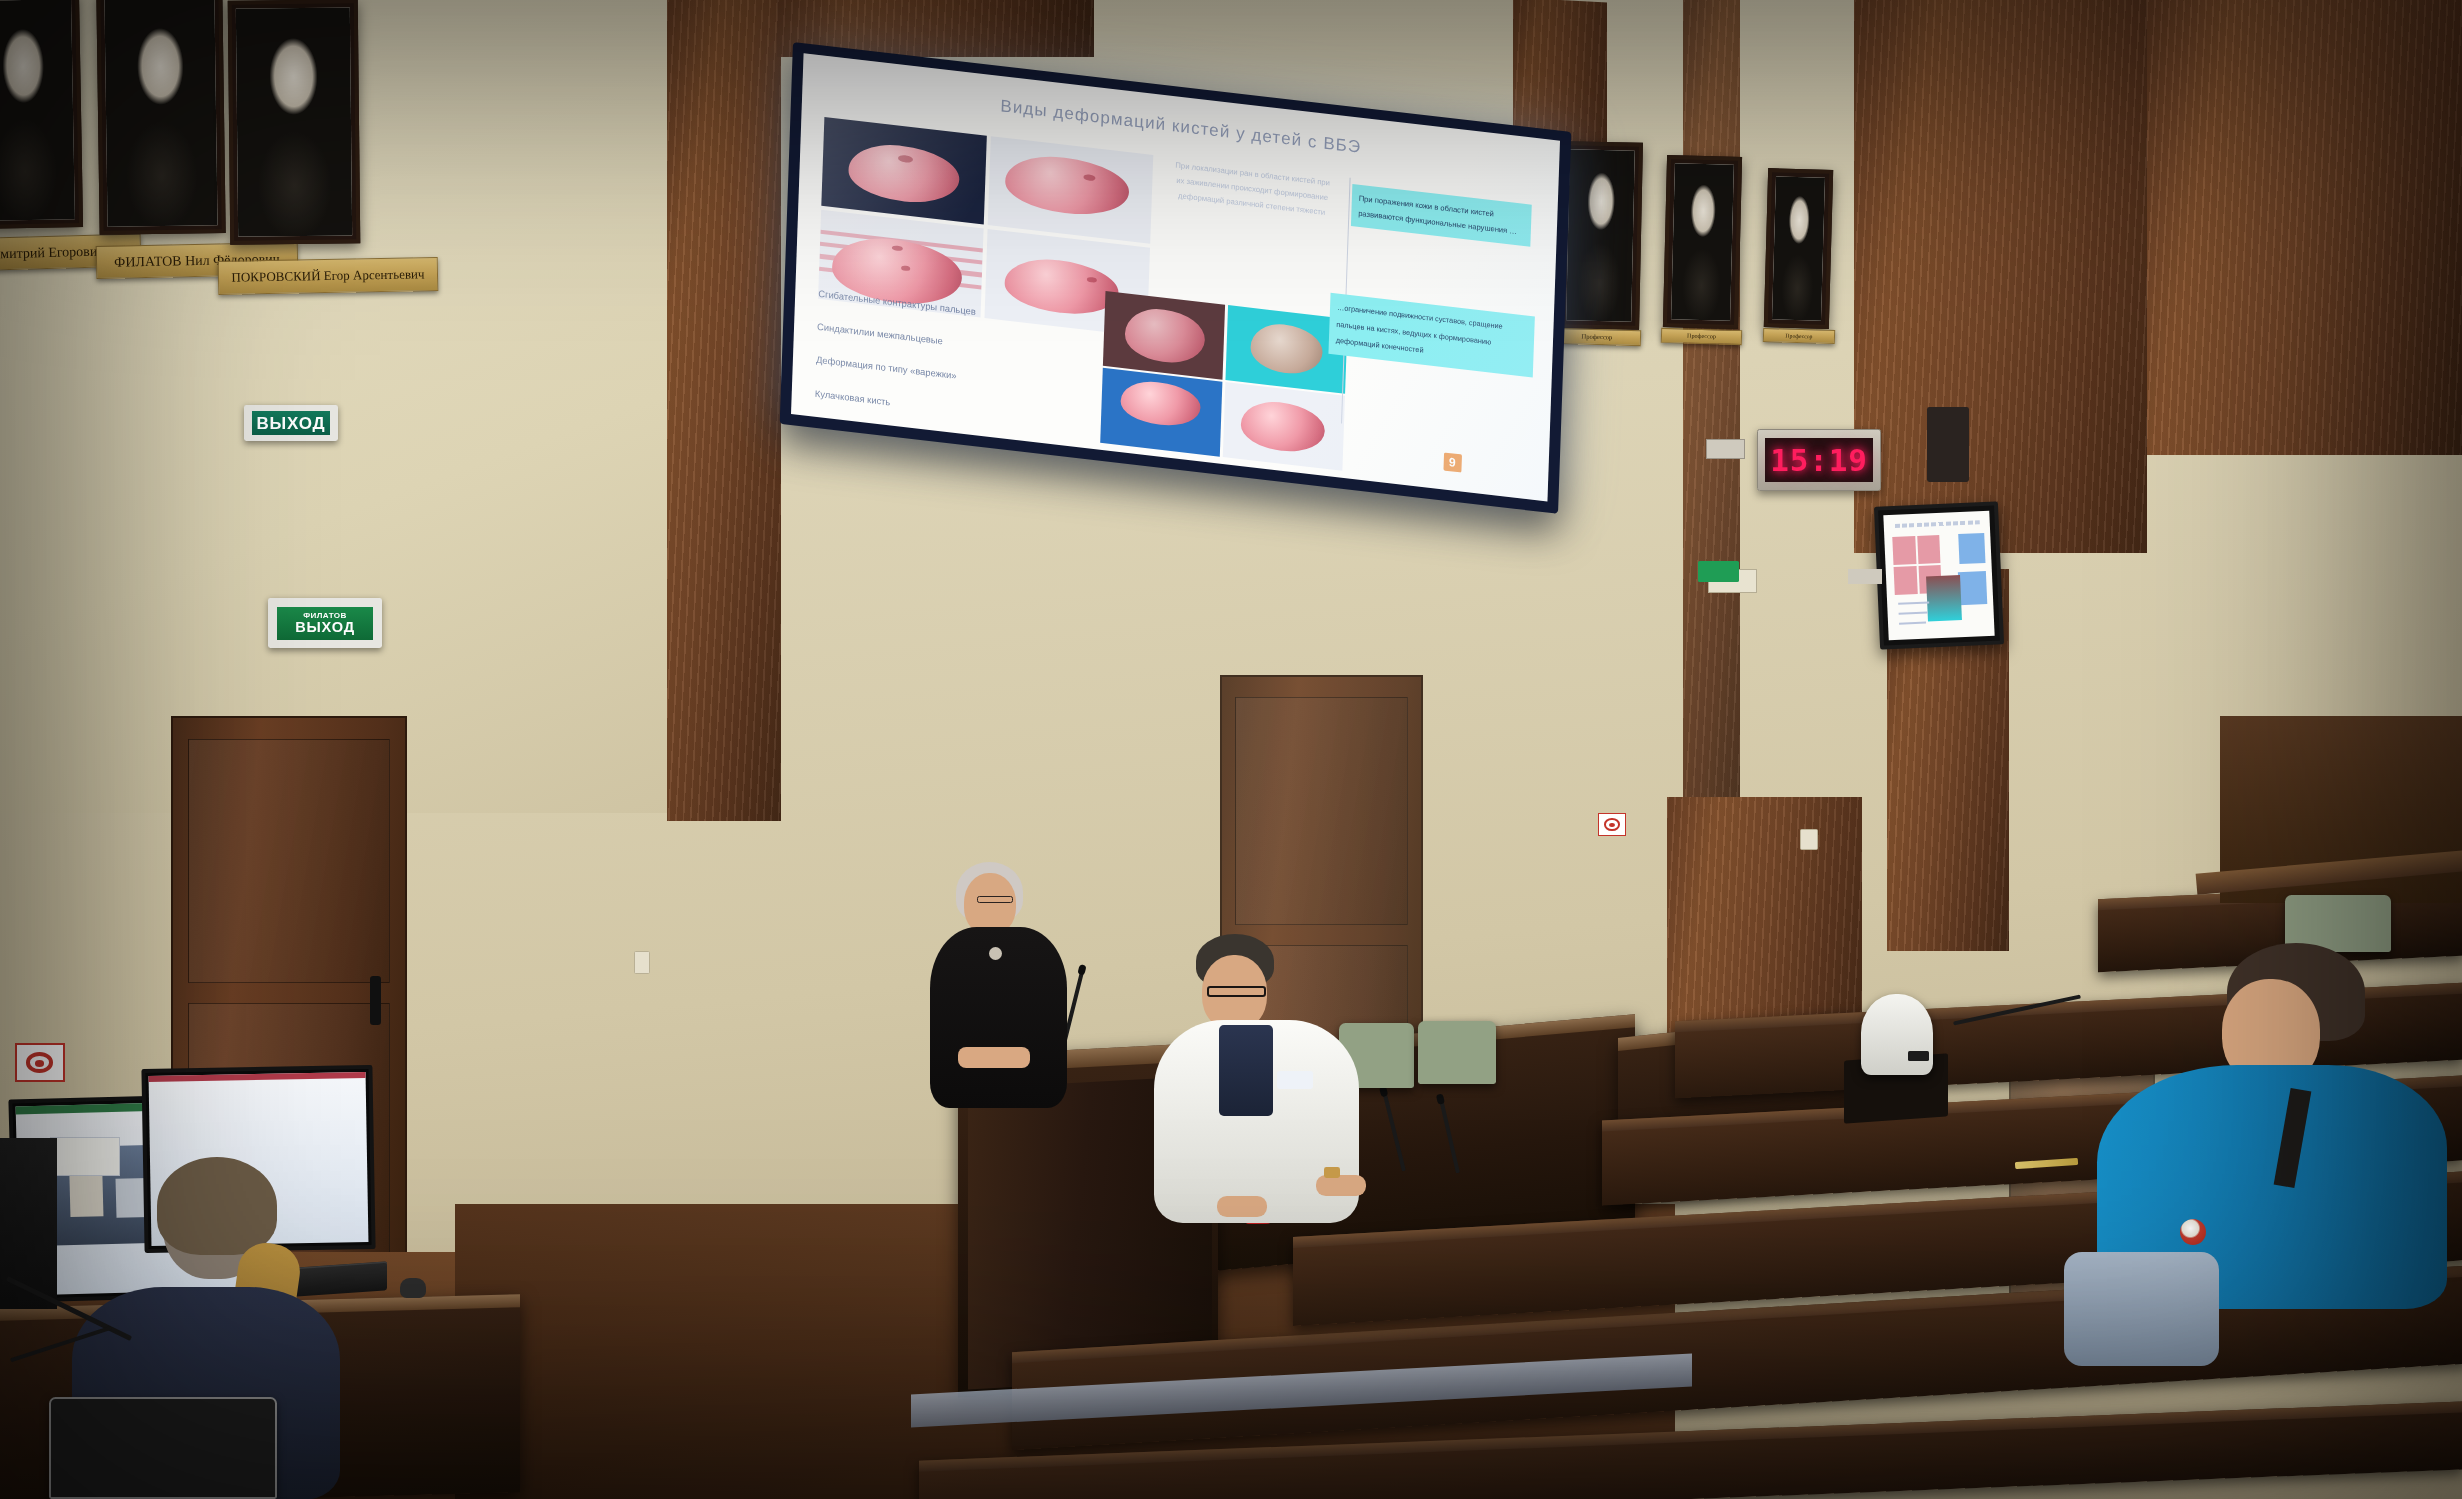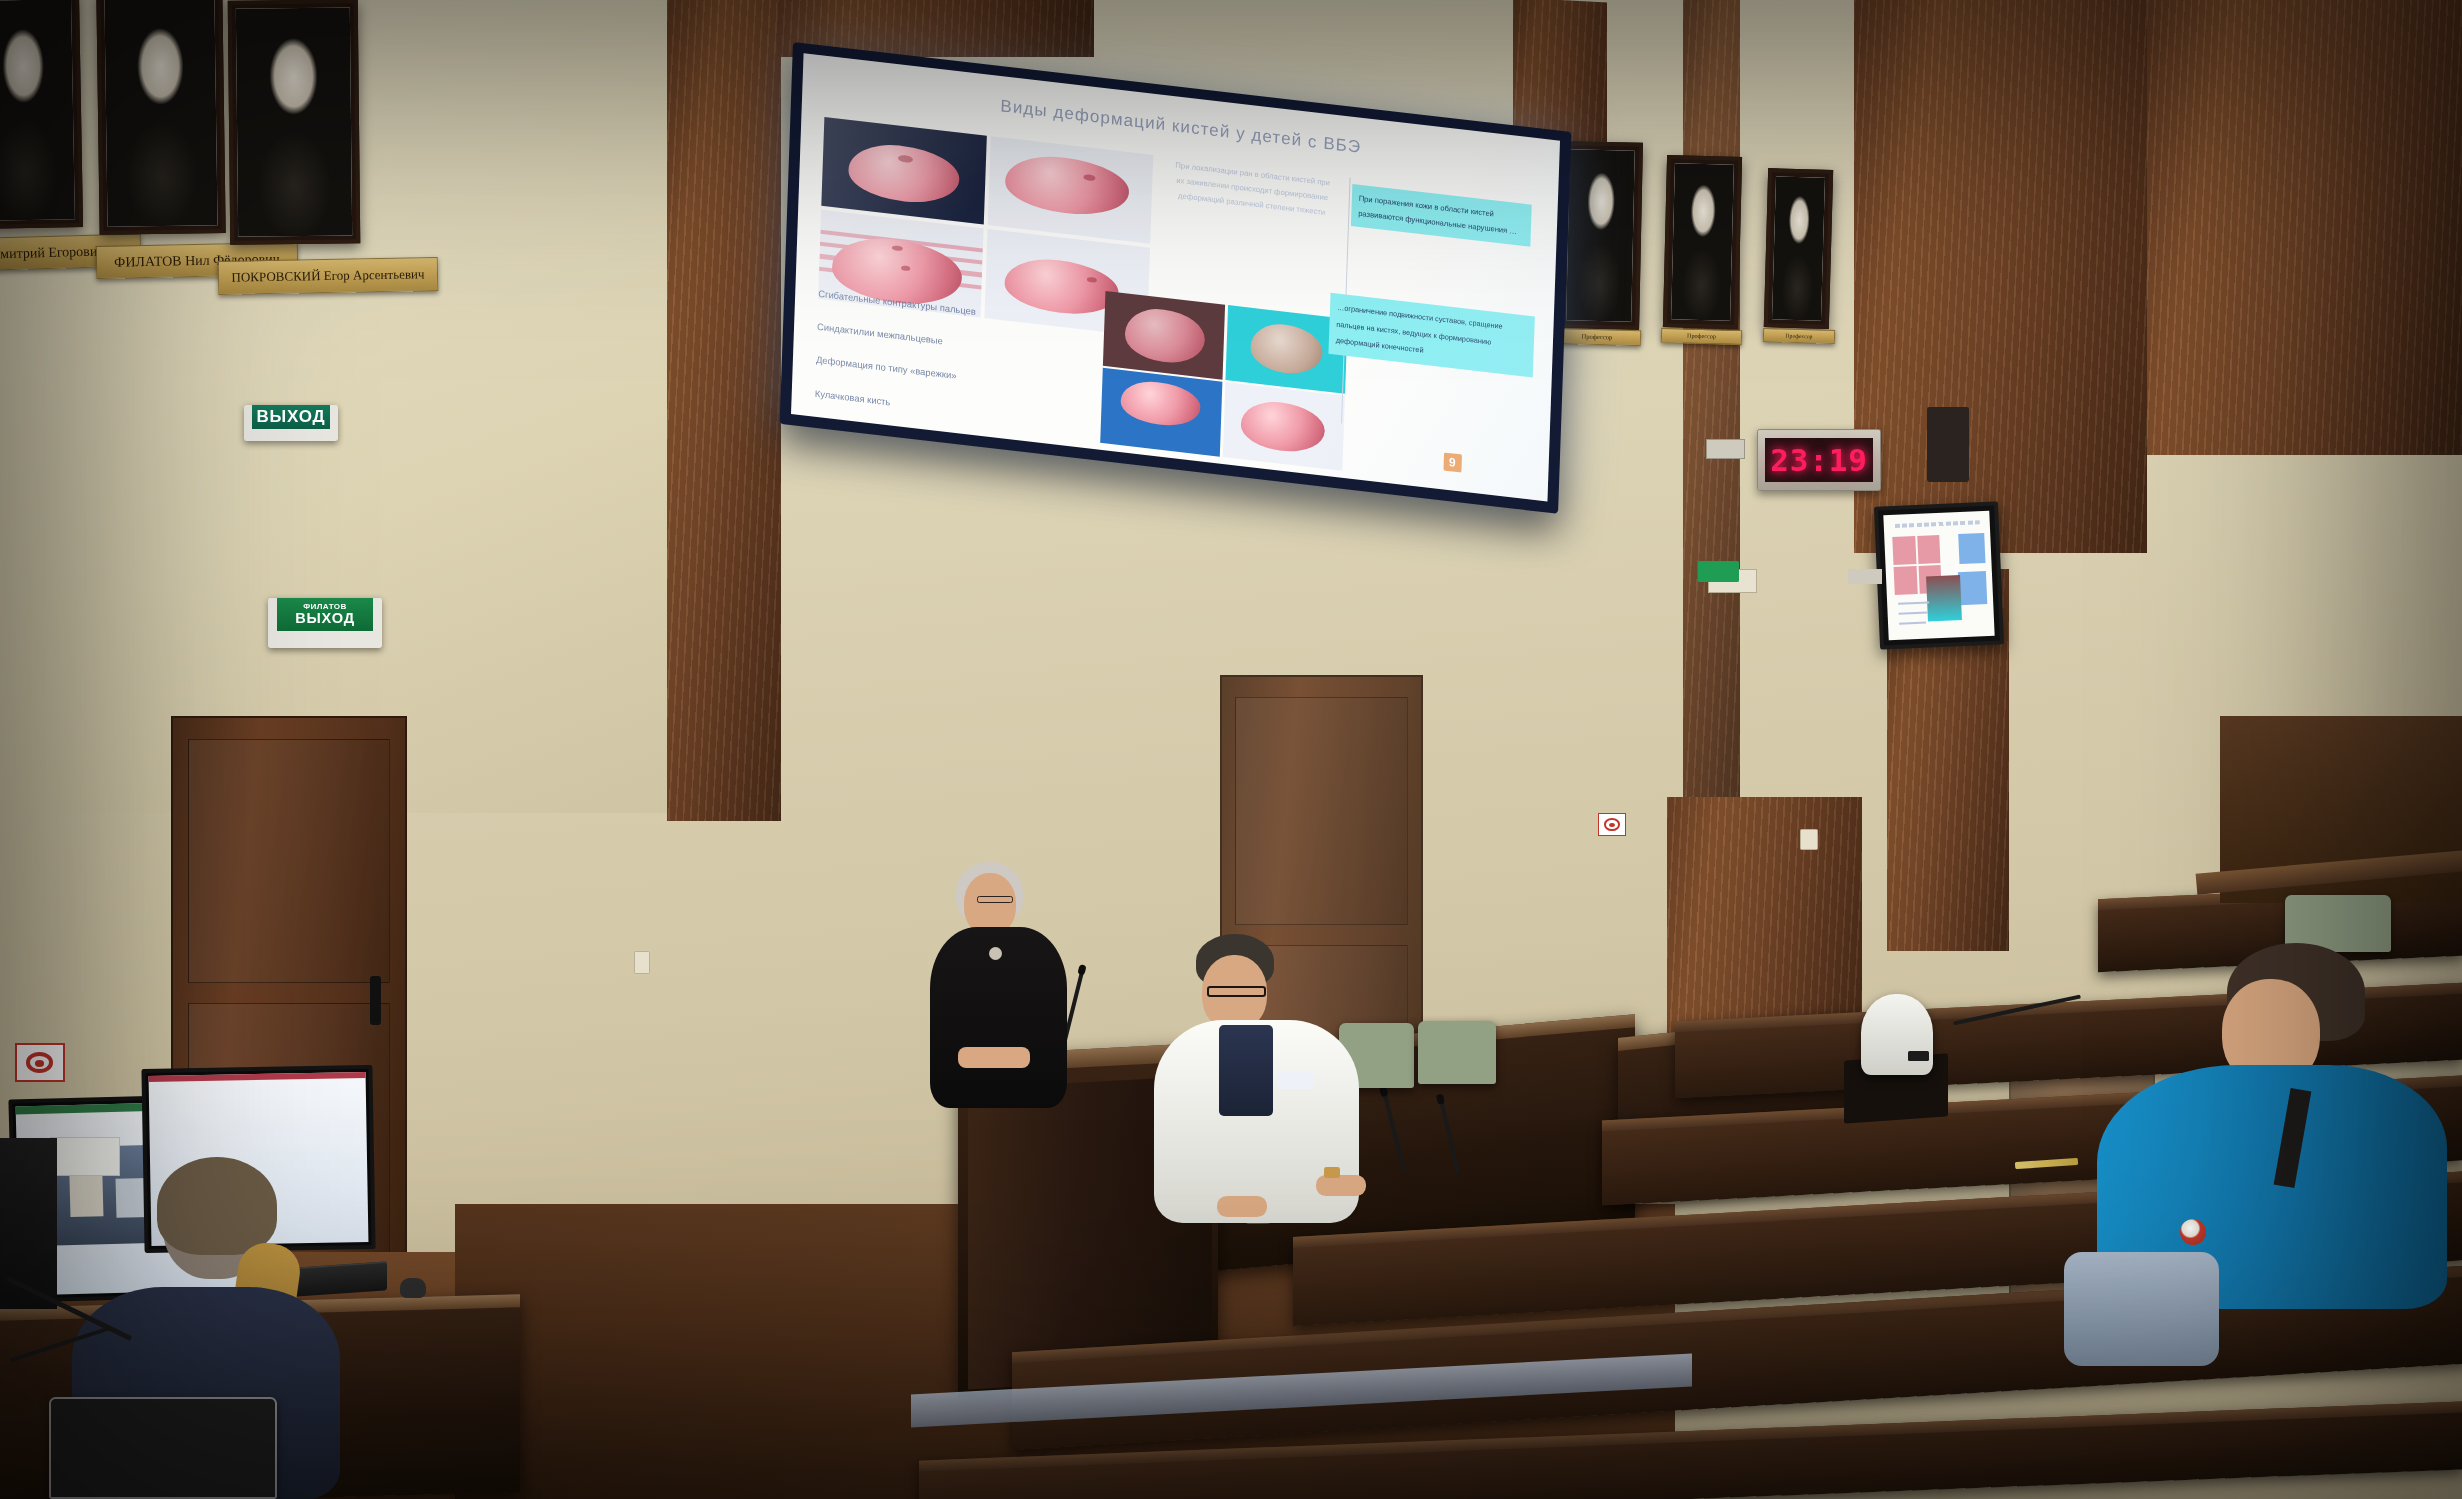--- a/index.html
+++ b/index.html
@@ -64,21 +64,21 @@
   .vsep{position:absolute;left:73.5%;top:0;width:0.8px;height:84%;background:#cfd6e4;}
   #slide-num{position:absolute;right:9.5%;bottom:4%;width:18px;height:18px;background:#f0a666;
      color:#fff;font-size:12.2px;font-weight:bold;display:flex;align-items:center;
      justify-content:center;border-radius:1.6px;}
   .glare{position:absolute;inset:0;pointer-events:none;
      background:linear-gradient(118deg,rgba(255,255,255,.26) 0%,rgba(255,255,255,0) 26%,
                 rgba(255,255,255,0) 72%,rgba(200,225,255,.16) 100%);}
 
   
   .exitsign{position:absolute;background:#e8e7e2;border-radius:2.4px;
-     box-shadow:0 2.4px 6.5px rgba(0,0,0,.4);display:flex;align-items:flex-start;justify-content:center;}
+     box-shadow:0 2.4px 6.5px rgba(0,0,0,.4);display:flex;align-items:center;justify-content:center;}
   .exitsign .inner{background:linear-gradient(#137a5c,#0c5f47);color:#fff;
      font-weight:bold;letter-spacing:0.8px;width:84%;height:66%;display:flex;
      flex-direction:column;align-items:center;justify-content:center;line-height:1;}
   .fire-sign{position:absolute;background:#fff;border:2.4px solid #c4342a;
      display:flex;align-items:center;justify-content:center;}
   .fire-sign .dot{width:60%;height:60%;border-radius:50%;border:4.1px solid #c4342a;background:#fff;}
   .fire-sign .dot i{display:block;width:50%;height:50%;margin:22% auto;border-radius:50%;background:#c4342a;}
 
   
   #clockbox{position:absolute;left:1757px;top:429px;width:124px;height:62px;
@@ -294,21 +294,21 @@
   </div>
   <div class="fire-sign" style="left:1598px;top:813px;width:28px;height:23px;border-width:1.6px;">
     <div class="dot" style="border-width:2.4px;">
         <i></i>
       </div>
   </div>
   <div style="position:absolute;left:1708px;top:569px;width:49px;height:24.4px;background:#e8e3d0;border:0.8px solid #b5ad94;"></div>
   <div style="position:absolute;left:1698px;top:561px;width:41px;height:21px;background:#1f9d55;border-radius:1.6px;"></div>
 
   <div id="clockbox">
-    <div id="clockface">23:19</div>
+    <div id="clockface">15:19</div>
   </div>
   <div style="position:absolute;left:1706px;top:439px;width:39px;height:19.5px;background:#cfcabe;border:0.8px solid #9b9488;"></div>
   <div style="position:absolute;left:1927px;top:407px;width:42px;height:75px;background:#2a2320;border-radius:2.4px;"></div>
 
   <div id="sidemon">
     <div class="mini">
       <div class="t"></div>
       <div class="g">
           <i></i>
           <i></i>

